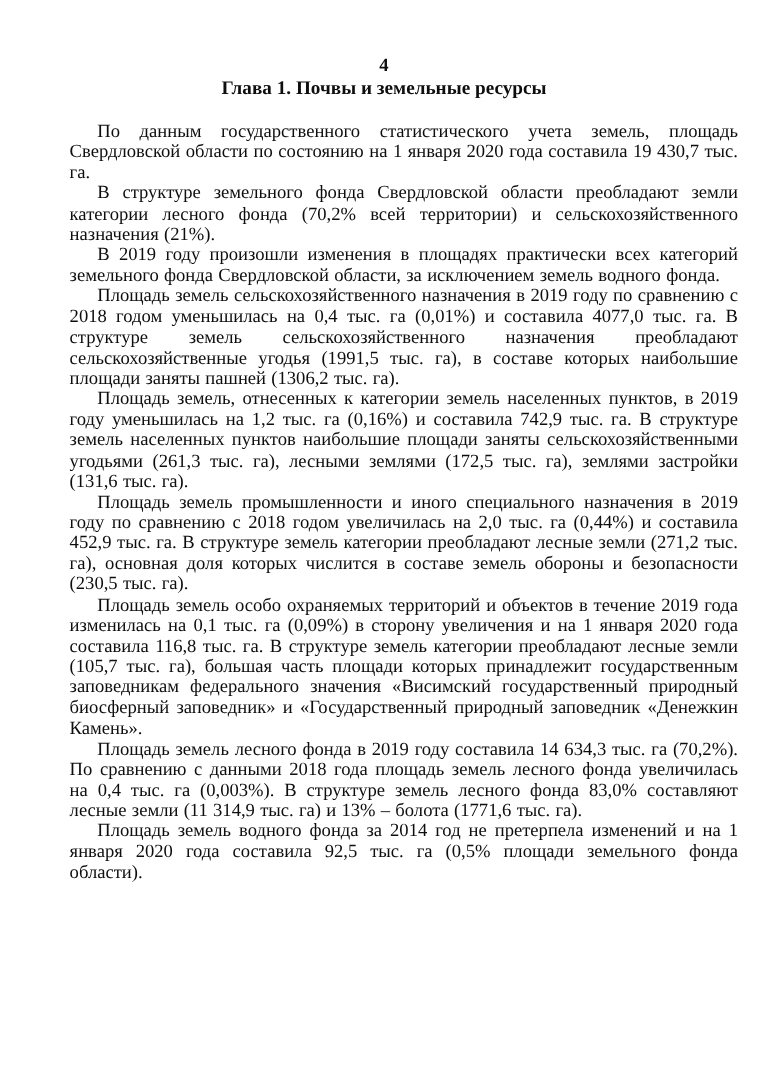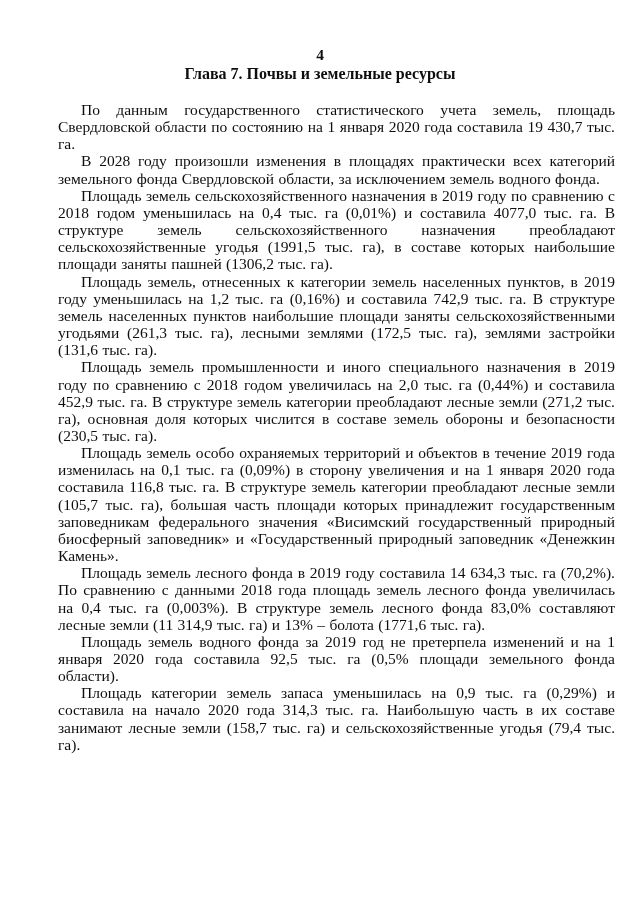--- a/index.html
+++ b/index.html
@@ -43,26 +43,26 @@
     text-indent: 23px;
     word-spacing: 0.5px;
   }
 </style>
 </head>
 <body>
 
 <div class="page">
   <div class="page-number">4</div>
 
-  <h1 class="chapter-heading">Глава 7. Почвы и земельные ресурсы</h1>
+  <h1 class="chapter-heading">Глава 1. Почвы и земельные ресурсы</h1>
 
   <div class="doc-body">
     <p>По данным государственного статистического учета земель, площадь Свердловской области по состоянию на 1 января 2020 года составила 19 430,7 тыс. га.</p>
-    <p>В 2028 году произошли изменения в площадях практически всех категорий земельного фонда Свердловской области, за исключением земель водного фонда.</p>
+    <p>В структуре земельного фонда Свердловской области преобладают земли категории лесного фонда (70,2% всей территории) и сельскохозяйственного назначения (21%).</p>
+    <p>В 2019 году произошли изменения в площадях практически всех категорий земельного фонда Свердловской области, за исключением земель водного фонда.</p>
     <p>Площадь земель сельскохозяйственного назначения в 2019 году по сравнению с 2018 годом уменьшилась на 0,4 тыс. га (0,01%) и составила 4077,0 тыс. га. В структуре земель сельскохозяйственного назначения преобладают сельскохозяйственные угодья (1991,5 тыс. га), в составе которых наибольшие площади заняты пашней (1306,2 тыс. га).</p>
     <p>Площадь земель, отнесенных к категории земель населенных пунктов, в 2019 году уменьшилась на 1,2 тыс. га (0,16%) и составила 742,9 тыс. га. В структуре земель населенных пунктов наибольшие площади заняты сельскохозяйственными угодьями (261,3 тыс. га), лесными землями (172,5 тыс. га), землями застройки (131,6 тыс. га).</p>
     <p>Площадь земель промышленности и иного специального назначения в 2019 году по сравнению с 2018 годом увеличилась на 2,0 тыс. га (0,44%) и составила 452,9 тыс. га. В структуре земель категории преобладают лесные земли (271,2 тыс. га), основная доля которых числится в составе земель обороны и безопасности (230,5 тыс. га).</p>
     <p>Площадь земель особо охраняемых территорий и объектов в течение 2019 года изменилась на 0,1 тыс. га (0,09%) в сторону увеличения и на 1 января 2020 года составила 116,8 тыс. га. В структуре земель категории преобладают лесные земли (105,7 тыс. га), большая часть площади которых принадлежит государственным заповедникам федерального значения «Висимский государственный природный биосферный заповедник» и «Государственный природный заповедник «Денежкин Камень».</p>
     <p>Площадь земель лесного фонда в 2019 году составила 14 634,3 тыс. га (70,2%). По сравнению с данными 2018 года площадь земель лесного фонда увеличилась на 0,4 тыс. га (0,003%). В структуре земель лесного фонда 83,0% составляют лесные земли (11 314,9 тыс. га) и 13% – болота (1771,6 тыс. га).</p>
-    <p>Площадь земель водного фонда за 2019 год не претерпела изменений и на 1 января 2020 года составила 92,5 тыс. га (0,5% площади земельного фонда области).</p>
-    <p>Площадь категории земель запаса уменьшилась на 0,9 тыс. га (0,29%) и составила на начало 2020 года 314,3 тыс. га. Наибольшую часть в их составе занимают лесные земли (158,7 тыс. га) и сельскохозяйственные угодья (79,4 тыс. га).</p>
+    <p>Площадь земель водного фонда за 2014 год не претерпела изменений и на 1 января 2020 года составила 92,5 тыс. га (0,5% площади земельного фонда области).</p>
   </div>
 </div>
 
 </body></html>

